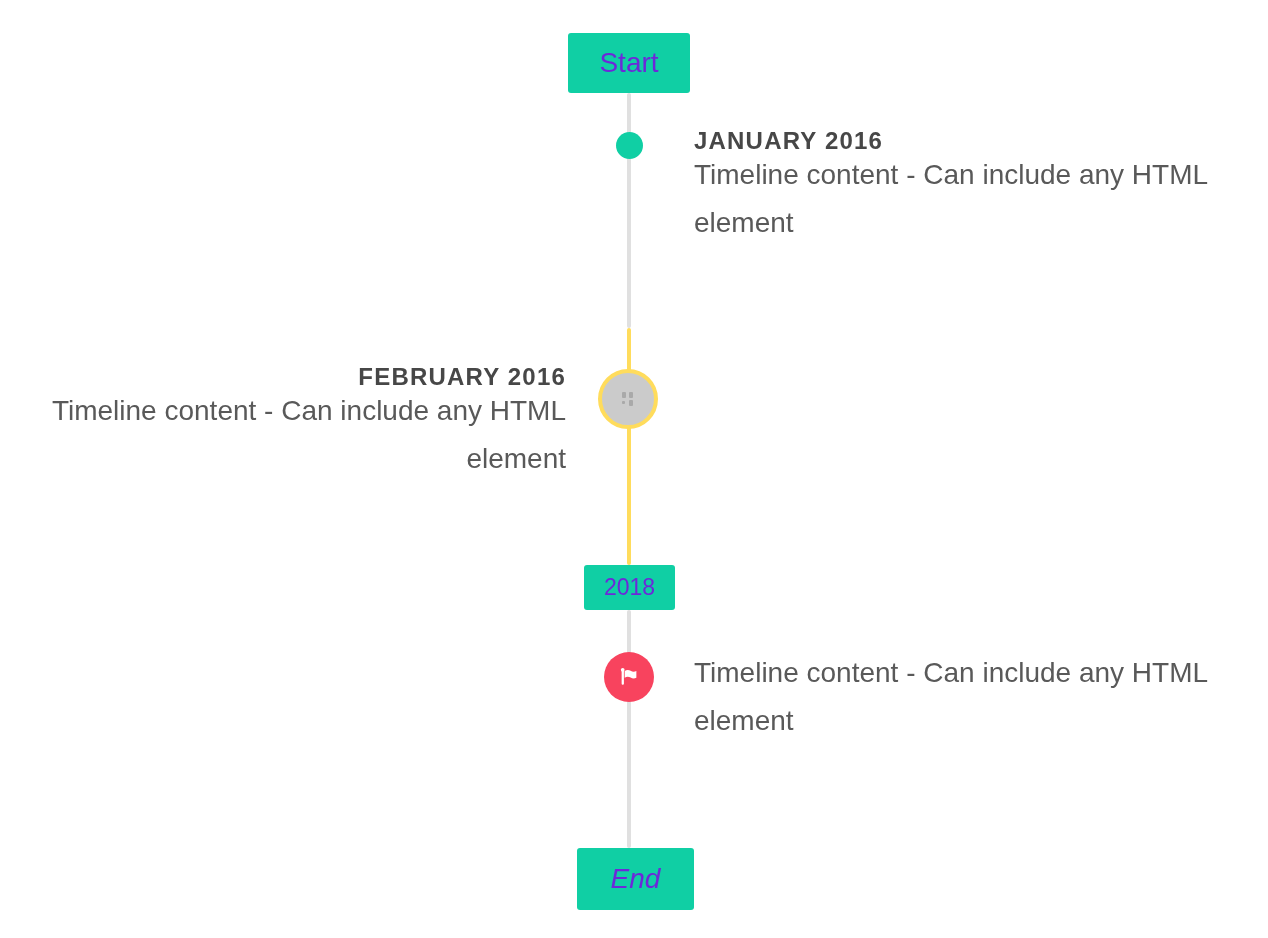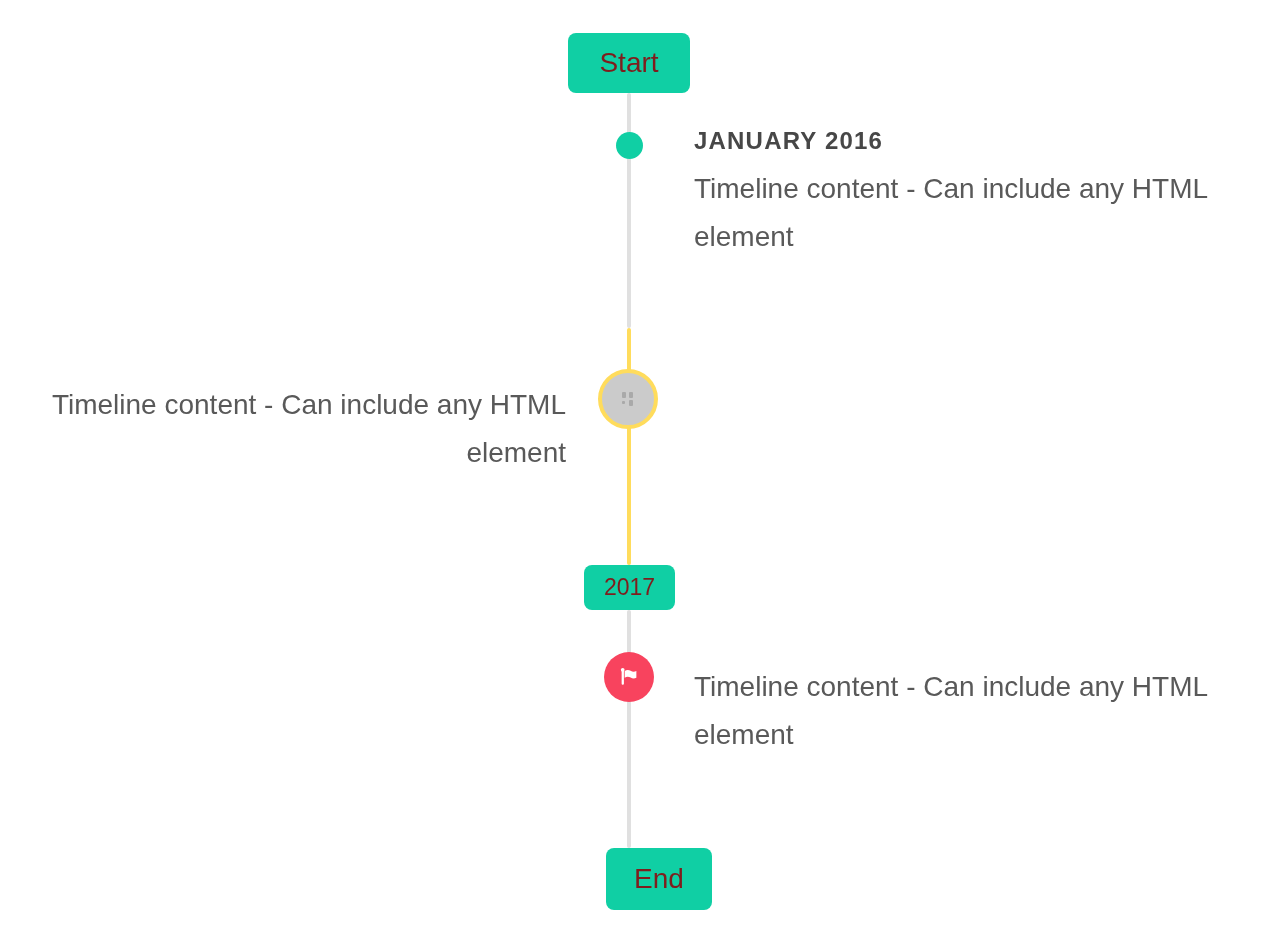--- a/index.html
+++ b/index.html
@@ -15,39 +15,39 @@
   
   .seg{position:absolute;left:627px;width:4px;border-radius:2px;}
   .seg.gray{background:var(--line);}
   .seg.yellow{background:var(--highlight);}
   .seg-a{top:93px;height:235px;}
   .seg-hl{top:328px;height:237px;}
   .seg-b{top:610px;height:238px;}
 
   
   .badge{position:absolute;display:flex;align-items:center;justify-content:center;
-         background:var(--accent);color:#7f1d1d;border-radius:8px;}
+         background:var(--accent);color:#6d28d9;border-radius:3px;}
   .badge.start{left:568px;top:33px;width:122px;height:60px;font-size:28px;}
   .badge.year{left:584px;top:565px;width:91px;height:45px;font-size:23px;}
-  .badge.end{left:606px;top:848px;width:106px;height:62px;font-size:28px;}
+  .badge.end{left:577px;top:848px;width:117px;height:62px;font-size:28px;font-style:italic;}
 
   
   .dot{position:absolute;left:616px;top:132px;width:27px;height:27px;border-radius:50%;
        background:var(--accent);}
   .marker-placeholder{position:absolute;left:598px;top:369px;width:60px;height:60px;
        border-radius:50%;background:var(--placeholder);border:4px solid var(--highlight);
        display:flex;align-items:center;justify-content:center;}
   .marker-flag{position:absolute;left:604px;top:652px;width:50px;height:50px;border-radius:50%;
        background:var(--flag);display:flex;align-items:center;justify-content:center;}
 
   
   .item{position:absolute;}
   .item .period{font-size:24px;font-weight:700;letter-spacing:1.2px;line-height:20px;
        color:var(--heading);text-transform:uppercase;}
-  .item .content{margin-top:14px;font-size:28px;line-height:48px;color:var(--body);}
+  .item .content{font-size:28px;line-height:48px;color:var(--body);}
   .item.right{text-align:left;}
   .item.left{text-align:right;}
   .item-1{left:694px;top:131px;width:528px;}
   .item-2{left:26px;top:367px;width:540px;}
   .item-3{left:694px;top:649px;width:528px;}
 </style>
 </head>
 <body>
 
 <div class="stage">
@@ -66,24 +66,25 @@
 
   <div class="marker-placeholder">
     <svg width="16" height="20" viewBox="0 0 16 20" aria-hidden="true">
       <rect x="2" y="3" width="4" height="6" rx="1" fill="#a9a9a9"></rect>
       <rect x="9" y="3" width="4" height="6" rx="1" fill="#a9a9a9"></rect>
       <rect x="2" y="12" width="3" height="3" rx="1" fill="#a9a9a9"></rect>
       <rect x="9" y="11" width="4" height="6" rx="1" fill="#a9a9a9"></rect>
     </svg>
   </div>
   <div class="item left item-2">
+    <div class="period">FEBRUARY 2016</div>
     <div class="content">Timeline content - Can include any HTML element</div>
   </div>
 
-  <div class="badge year">2017</div>
+  <div class="badge year">2018</div>
 
   <div class="marker-flag">
     <svg width="26" height="26" viewBox="0 0 24 24" aria-hidden="true">
       <circle cx="6.2" cy="5.4" r="1.7" fill="#ffffff"></circle>
       <rect x="5.2" y="5.4" width="2.1" height="13.8" rx="1" fill="#ffffff"></rect>
       <path fill="#ffffff" d="M8 6.4 C10 5.2 11.9 5.4 13.5 6.3 C15.1 7.2 16.9 7.4 18.8 6.5
                L18.8 12.7 C16.9 13.6 15.1 13.4 13.5 12.5 C11.9 11.6 10 11.4 8 12.6 Z"></path>
     </svg>
   </div>
   <div class="item right item-3">

